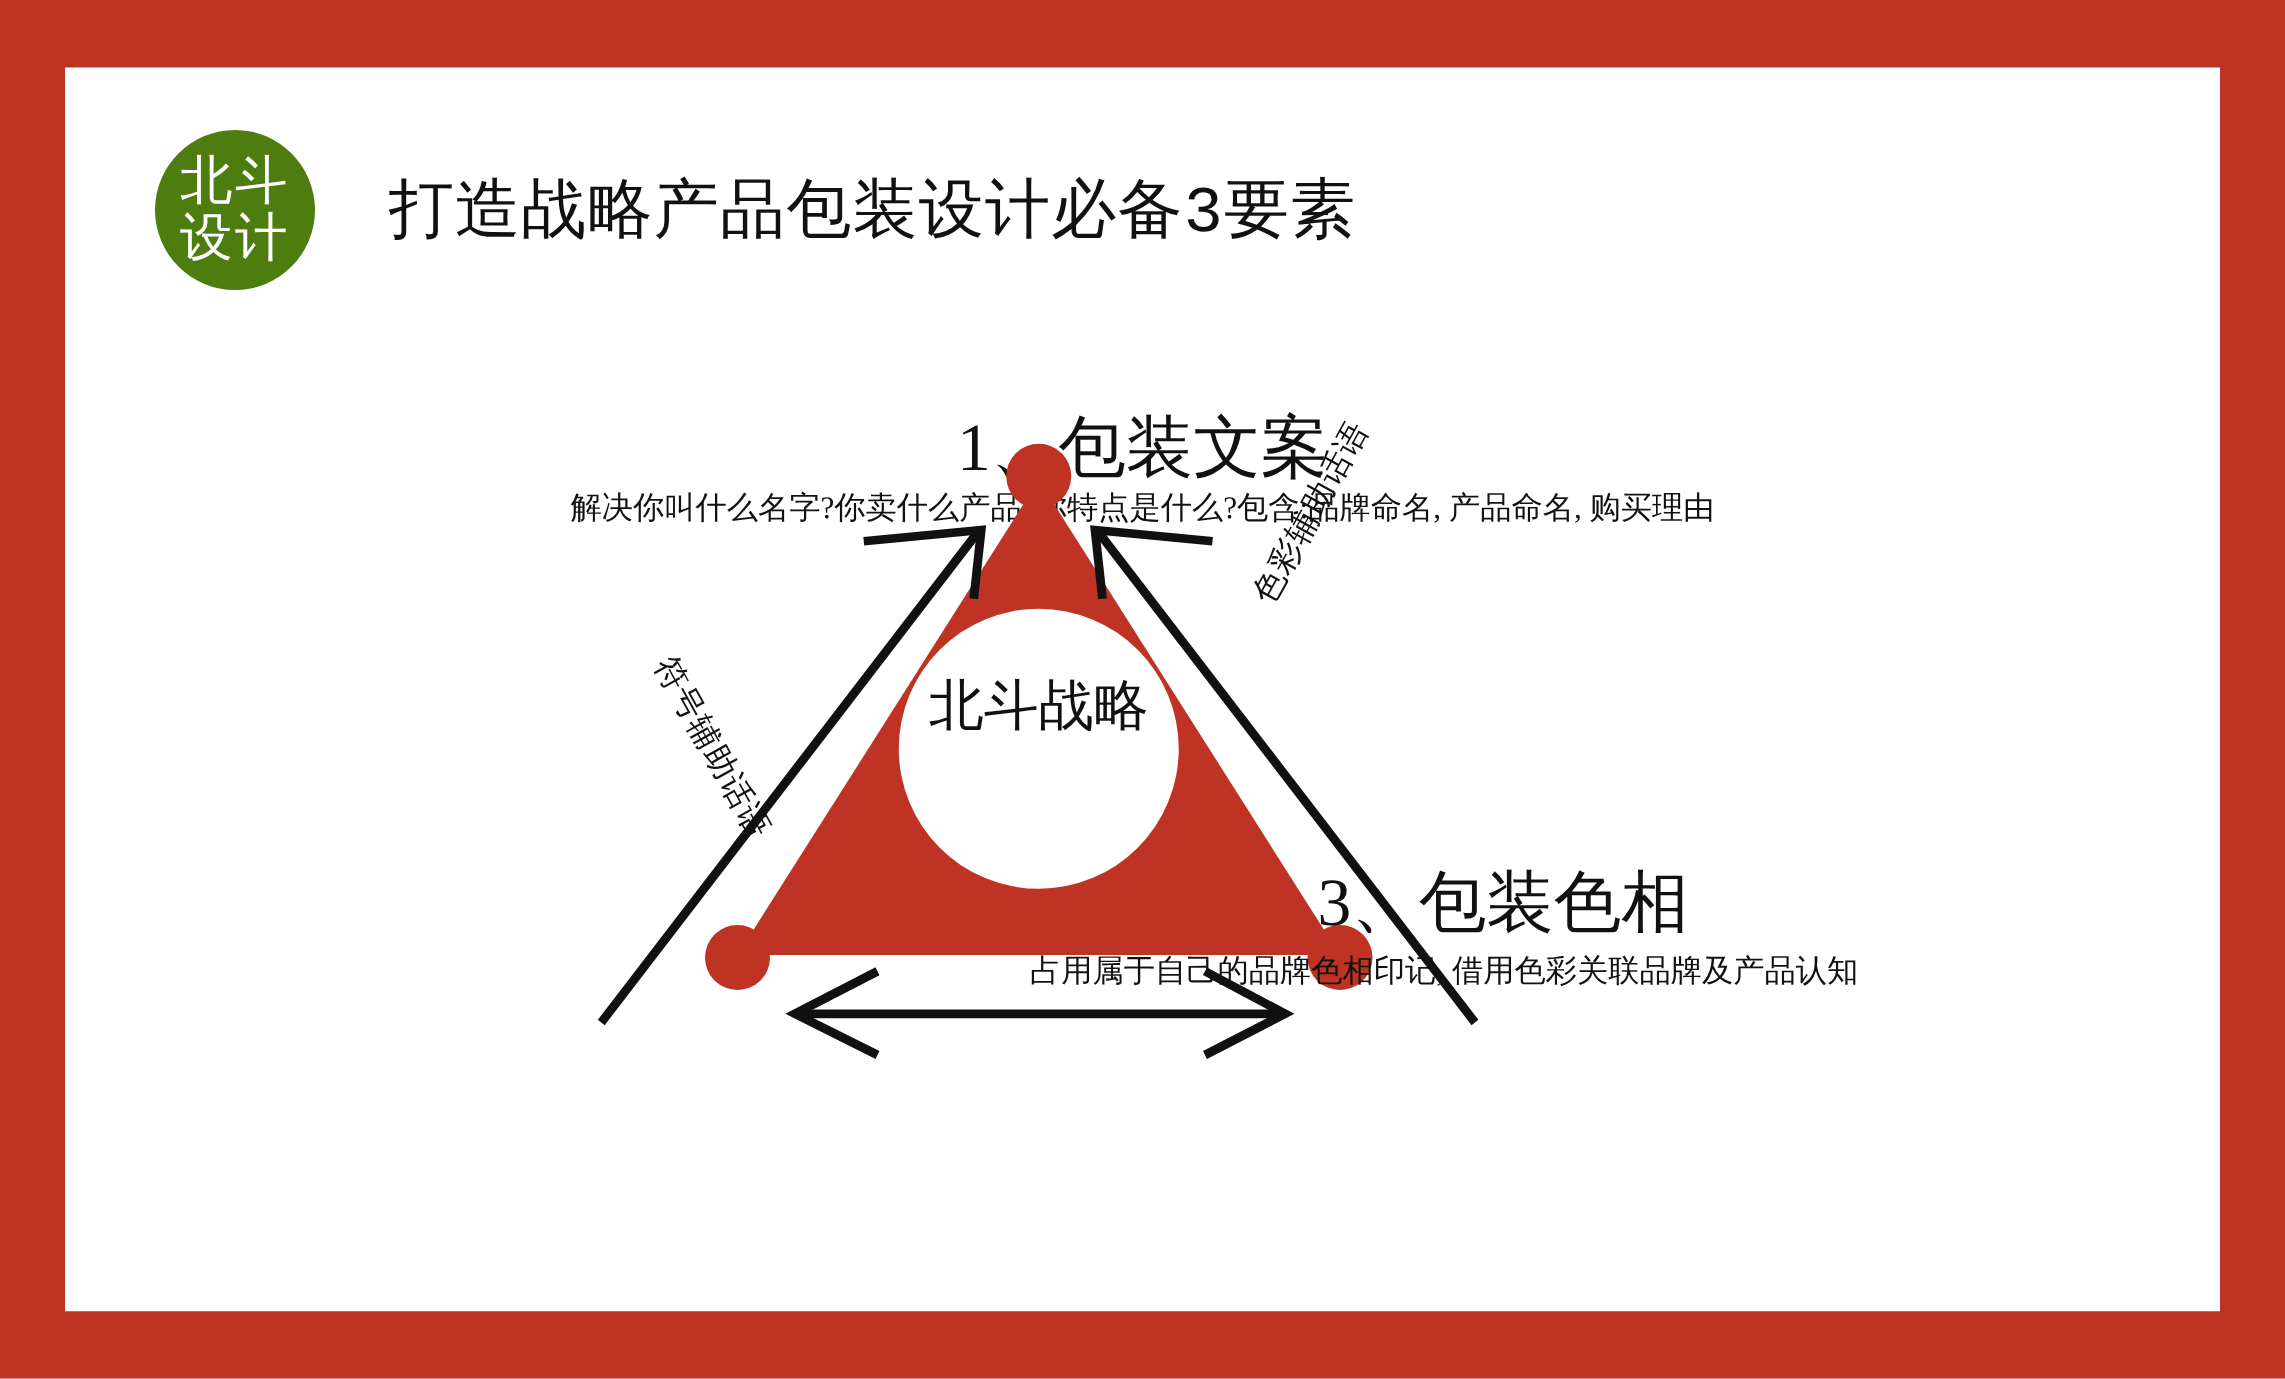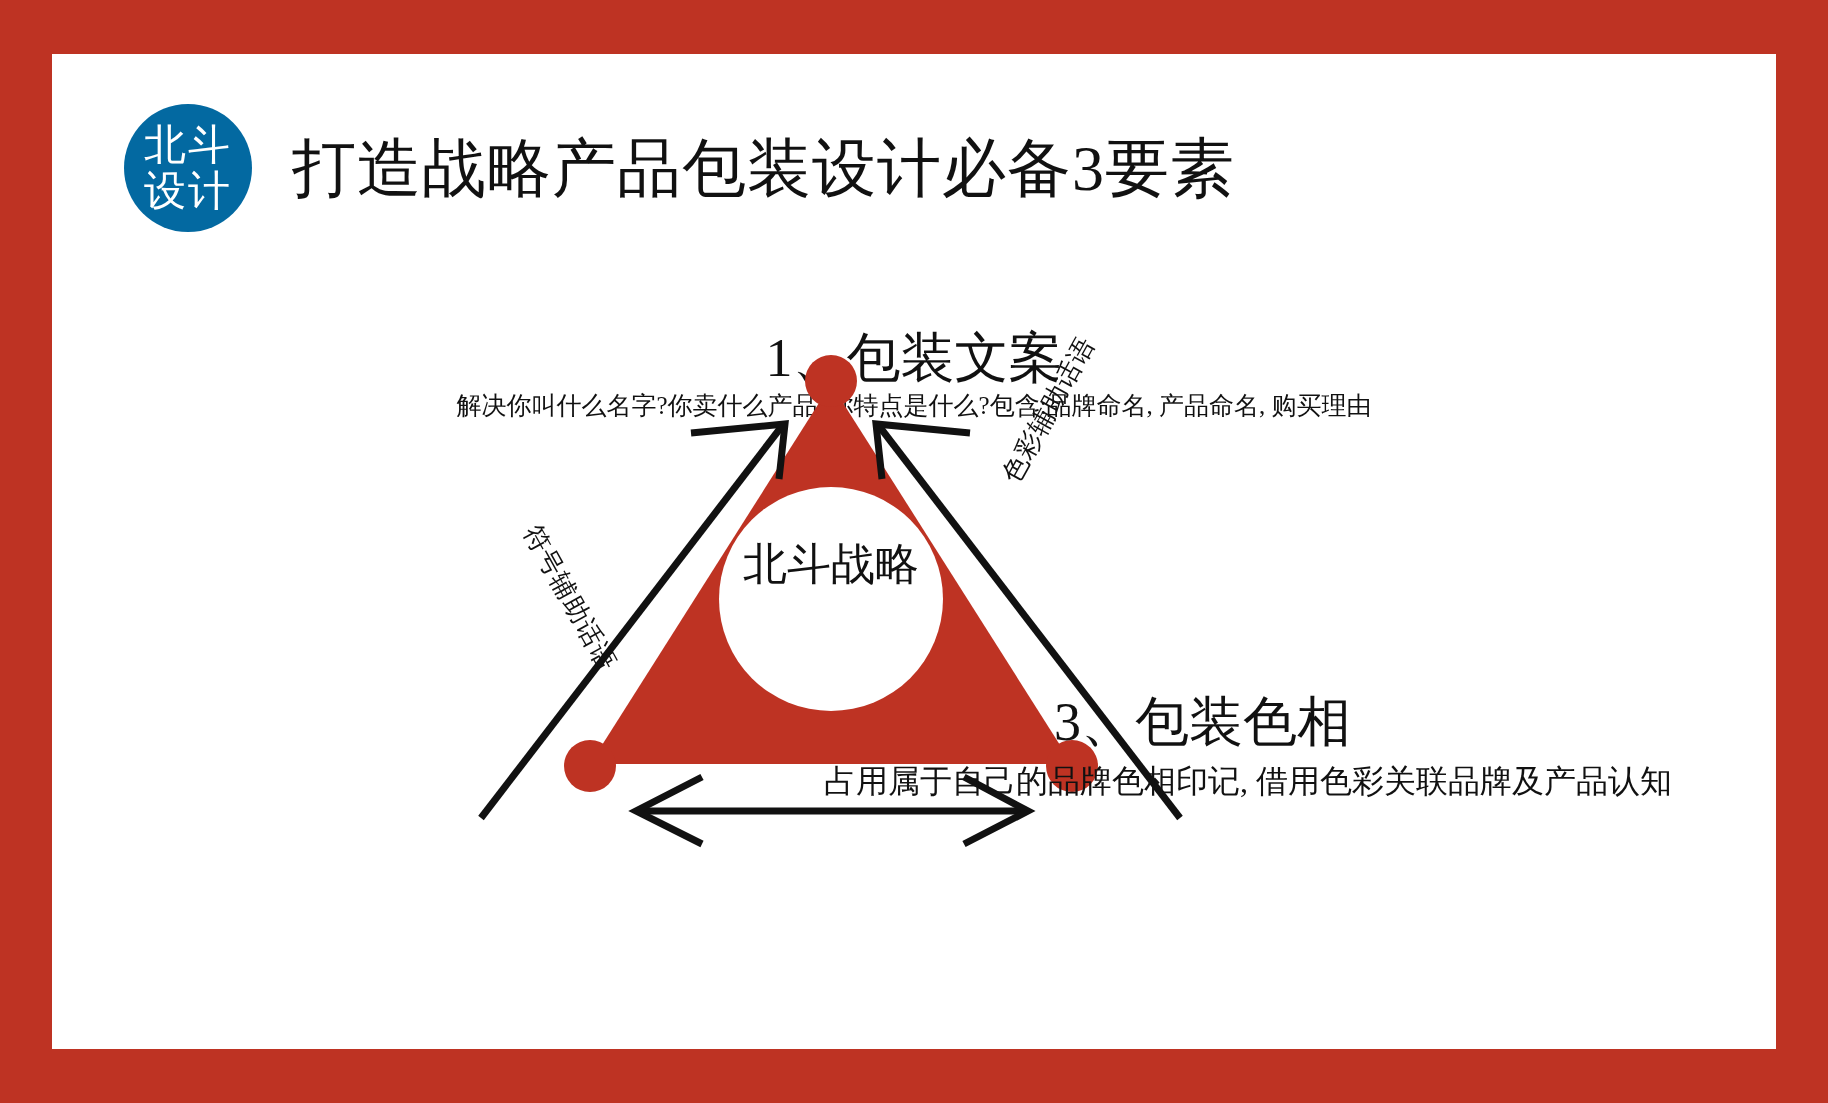--- a/index.html
+++ b/index.html
@@ -34,45 +34,45 @@
     position: absolute;
     left: 72px;
     top: 50px;
     display: flex;
     align-items: center;
   }
   .logo-badge {
     width: 128px;
     height: 128px;
     border-radius: 50%;
-    background: #0369a1;
+    background: #4d7c0f;
     color: #ffffff;
     display: flex;
     flex-direction: column;
     align-items: center;
     justify-content: center;
     line-height: 1.0;
     flex: 0 0 auto;
   }
   .logo-badge .logo-line {
     font-size: 42px;
     letter-spacing: 2px;
     font-weight: 400;
     font-family: "Liberation Serif", serif;
   }
   .logo-badge .logo-line.l2 { margin-top: 4px; }
 
   .main-title {
-    margin-left: 40px;
-    font-size: 64px;
+    margin-left: 59px;
+    font-size: 52px;
     color: #111111;
     font-weight: 400;
     letter-spacing: 1px;
     white-space: nowrap;
-    font-family: Liberation Serif, serif;
+    font-family: Liberation Mono, monospace;
   }
 
   
   .node-top-title {
     position: absolute;
     top: 268px;
     left: 0;
     width: 1724px;
     text-align: center;
     font-size: 54px;
@@ -123,21 +123,21 @@
     left: 94px;
     top: 706px;
     font-size: 25px;
     color: #111;
     white-space: nowrap;
   }
   .node-br-desc {
     position: absolute;
     left: 772px;
     top: 706px;
-    font-size: 32px;
+    font-size: 25px;
     color: #111;
     white-space: nowrap;
   }
 
   
   .center-label {
     position: absolute;
     left: 662px;
     top: 484px;
     width: 234px;

